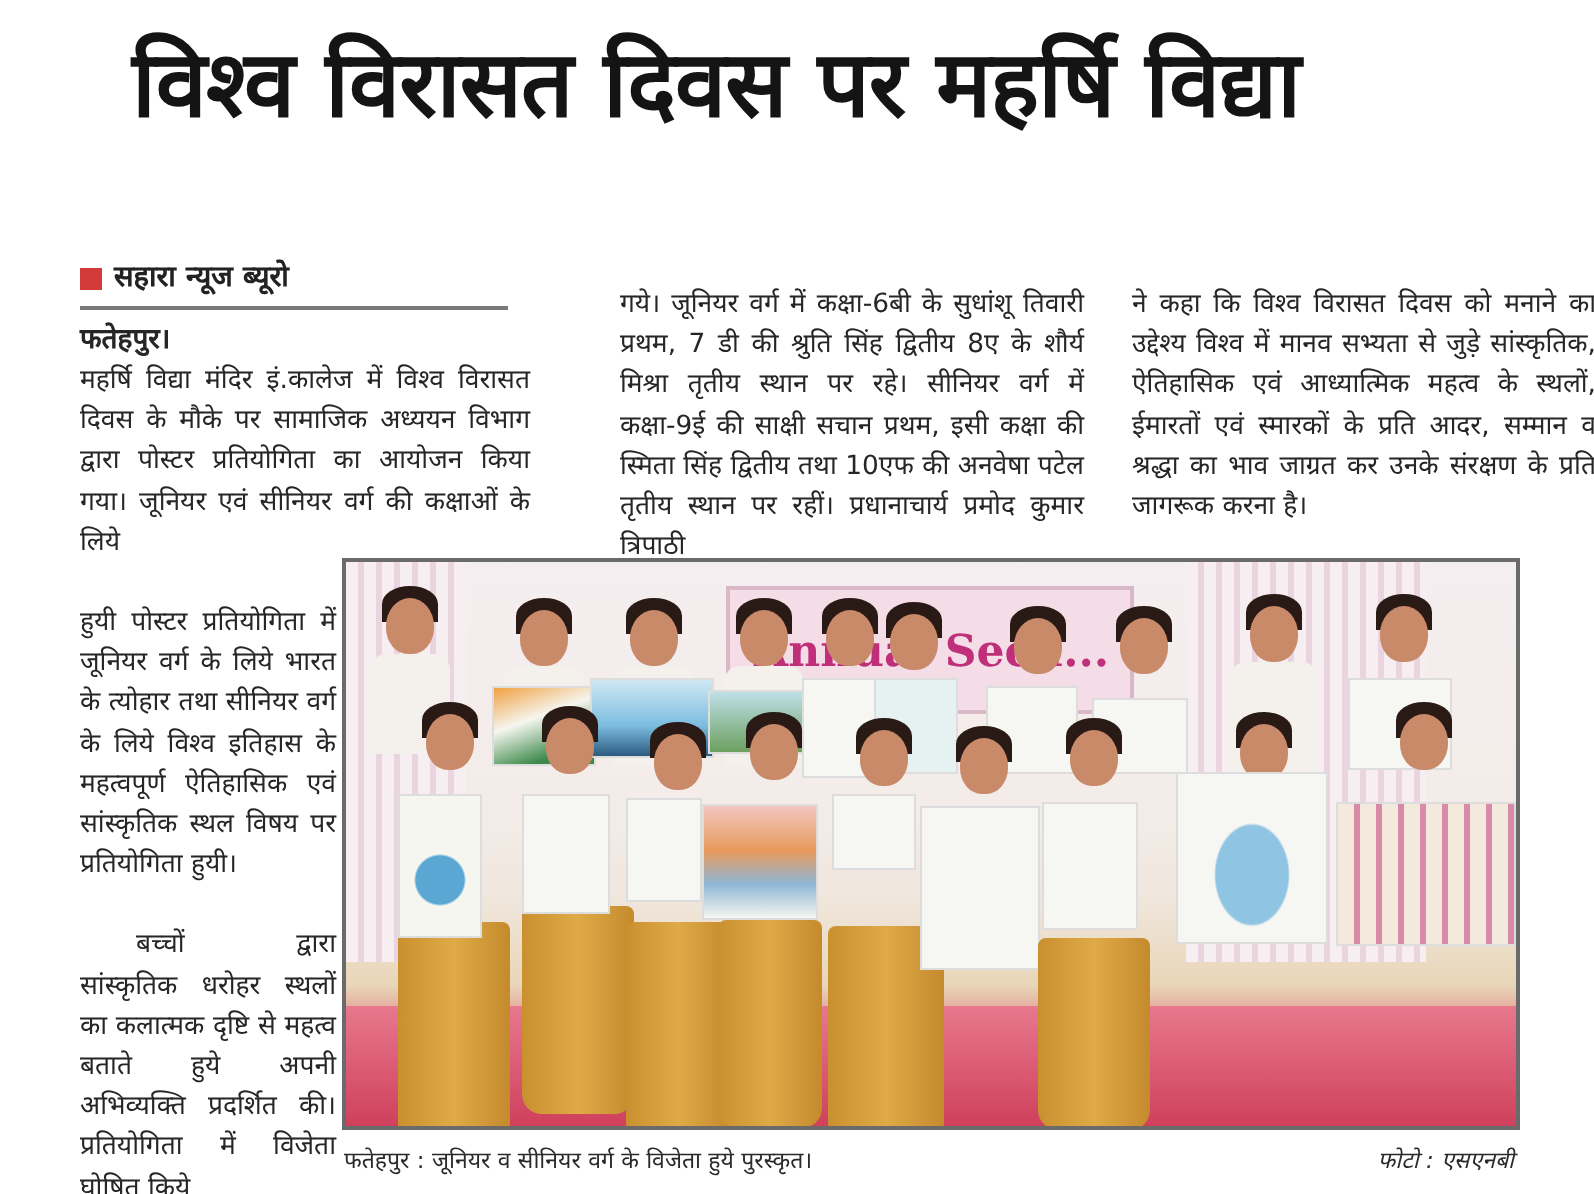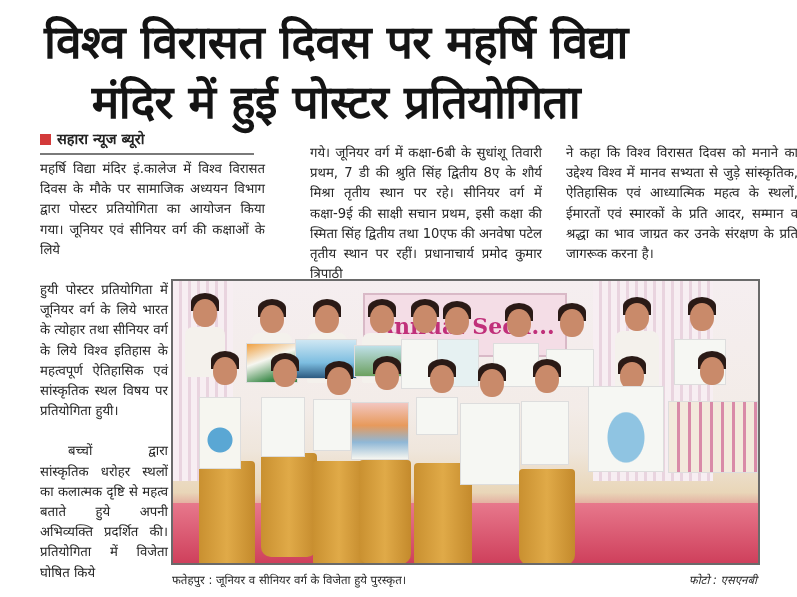--- a/index.html
+++ b/index.html
@@ -3,21 +3,21 @@
 <meta charset="utf-8">
 <style>
   html, body { margin:0; padding:0; }
   body {
     width:797px; height:597px; background:#ffffff; position:relative; overflow:hidden;
     font-family:"DejaVu Sans", sans-serif; color:#1a1a1a;
   }
   .headline {
     position:absolute; left:0; top:12px; width:672px; text-align:center;
     font-family:"DejaVu Sans", sans-serif; font-weight:bold;
-    font-size:46px; line-height:60px; color:#141414; letter-spacing:-0.5px;
+    font-size:46px; line-height:60px; color:#141414; letter-spacing:-0.5px;padding-left:22px;
   }
   .col { position:absolute; font-size:13.2px; line-height:20.2px; color:#262626; }
   .col p { margin:0; text-align:justify; }
   .col1 { left:40px; top:128px; width:225px; }
   .byline { font-weight:bold; font-size:14.5px; color:#222; display:flex; align-items:center; height:22px; }
   .byline .sq { width:11px; height:11px; background:#d33a3a; margin-right:6px; display:inline-block; }
   .rule { height:2px; background:#7a7a7a; margin:3px 0 4px 0; width:214px; }
   .dateline { font-weight:bold; font-size:14px; height:22px; line-height:22px; }
   .col1 .narrow { width:128px;margin-top:20px; }
   .col2 { left:284px; top:143px; width:232px;margin-left:26px; }
@@ -42,29 +42,29 @@
   .skirt { position:absolute; width:48px; height:110px; background:linear-gradient(90deg,#c99030,#e0aa48,#c48a2c); border-radius:4px 4px 10px 10px; }
   .poster { position:absolute; background:#f6f7f3; border:1px solid #ddd; }
   .caption { position:absolute; left:172px; top:572px; font-size:11.5px; color:#2a2a2a; }
   .credit { position:absolute; right:40px; top:572px; font-size:11.5px; color:#2a2a2a; font-style:italic; }
 </style>
 </head>
 <body>
 
 <div class="headline">
   <div>विश्व विरासत दिवस पर महर्षि विद्या</div>
-  <div>मंदिर में हुई पोस्टर प्रतियोगिता</div>
 </div>
 
 <div class="col col1">
   <div class="byline">
     <span class="sq"></span>
     <span>सहारा न्यूज ब्यूरो</span>
   </div>
   <div class="rule"></div>
+  <div class="dateline">फतेहपुर।</div>
   <p>महर्षि विद्या मंदिर इं.कालेज में विश्व विरासत दिवस के मौके पर सामाजिक अध्ययन विभाग द्वारा पोस्टर प्रतियोगिता का आयोजन किया गया। जूनियर एवं सीनियर वर्ग की कक्षाओं के लिये</p>
   <p class="narrow">हुयी पोस्टर प्रतियोगिता में जूनियर वर्ग के लिये भारत के त्योहार तथा सीनियर वर्ग के लिये विश्व इतिहास के महत्वपूर्ण ऐतिहासिक एवं सांस्कृतिक स्थल विषय पर प्रतियोगिता हुयी।</p>
   <p class="narrow indent">बच्चों द्वारा सांस्कृतिक धरोहर स्थलों का कलात्मक दृष्टि से महत्व बताते हुये अपनी अभिव्यक्ति प्रदर्शित की। प्रतियोगिता में विजेता घोषित किये</p>
 </div>
 
 <div class="col col2">
   <p>गये। जूनियर वर्ग में कक्षा-6बी के सुधांशू तिवारी प्रथम, 7 डी की श्रुति सिंह द्वितीय 8ए के शौर्य मिश्रा तृतीय स्थान पर रहे। सीनियर वर्ग में कक्षा-9ई की साक्षी सचान प्रथम, इसी कक्षा की स्मिता सिंह द्वितीय तथा 10एफ की अनवेषा पटेल तृतीय स्थान पर रहीं। प्रधानाचार्य प्रमोद कुमार त्रिपाठी</p>
 </div>
 
 <div class="col col3">

